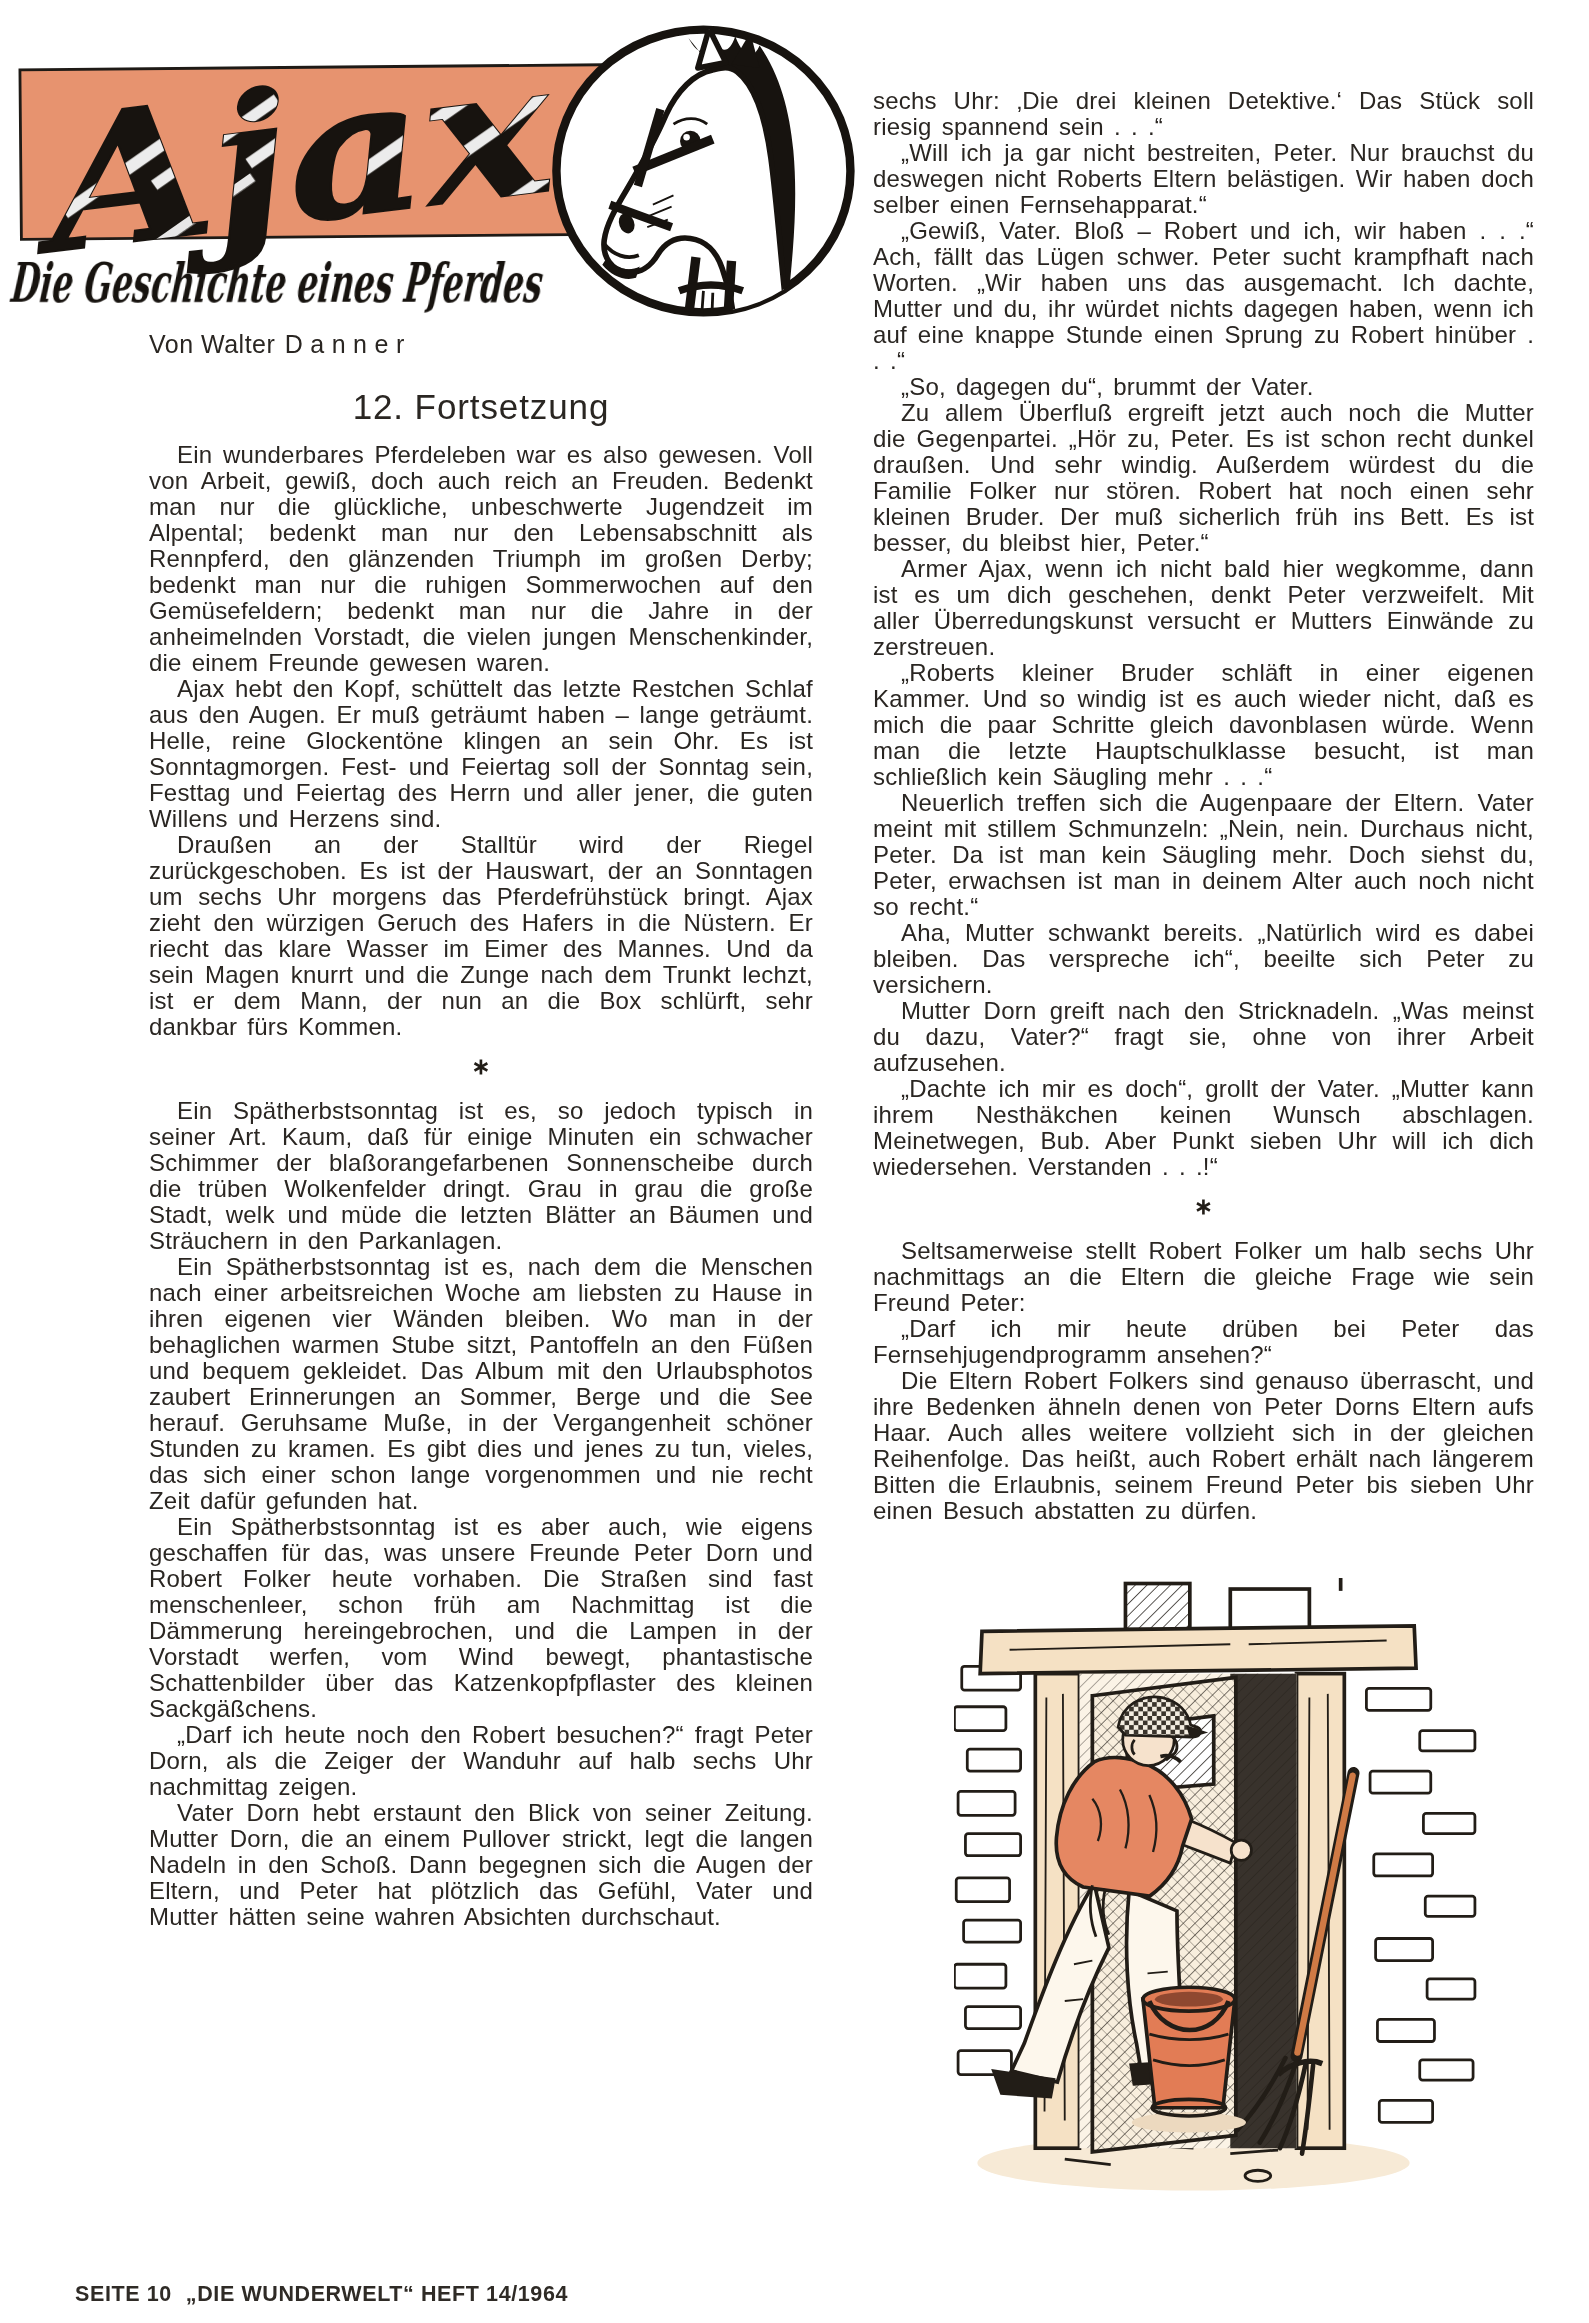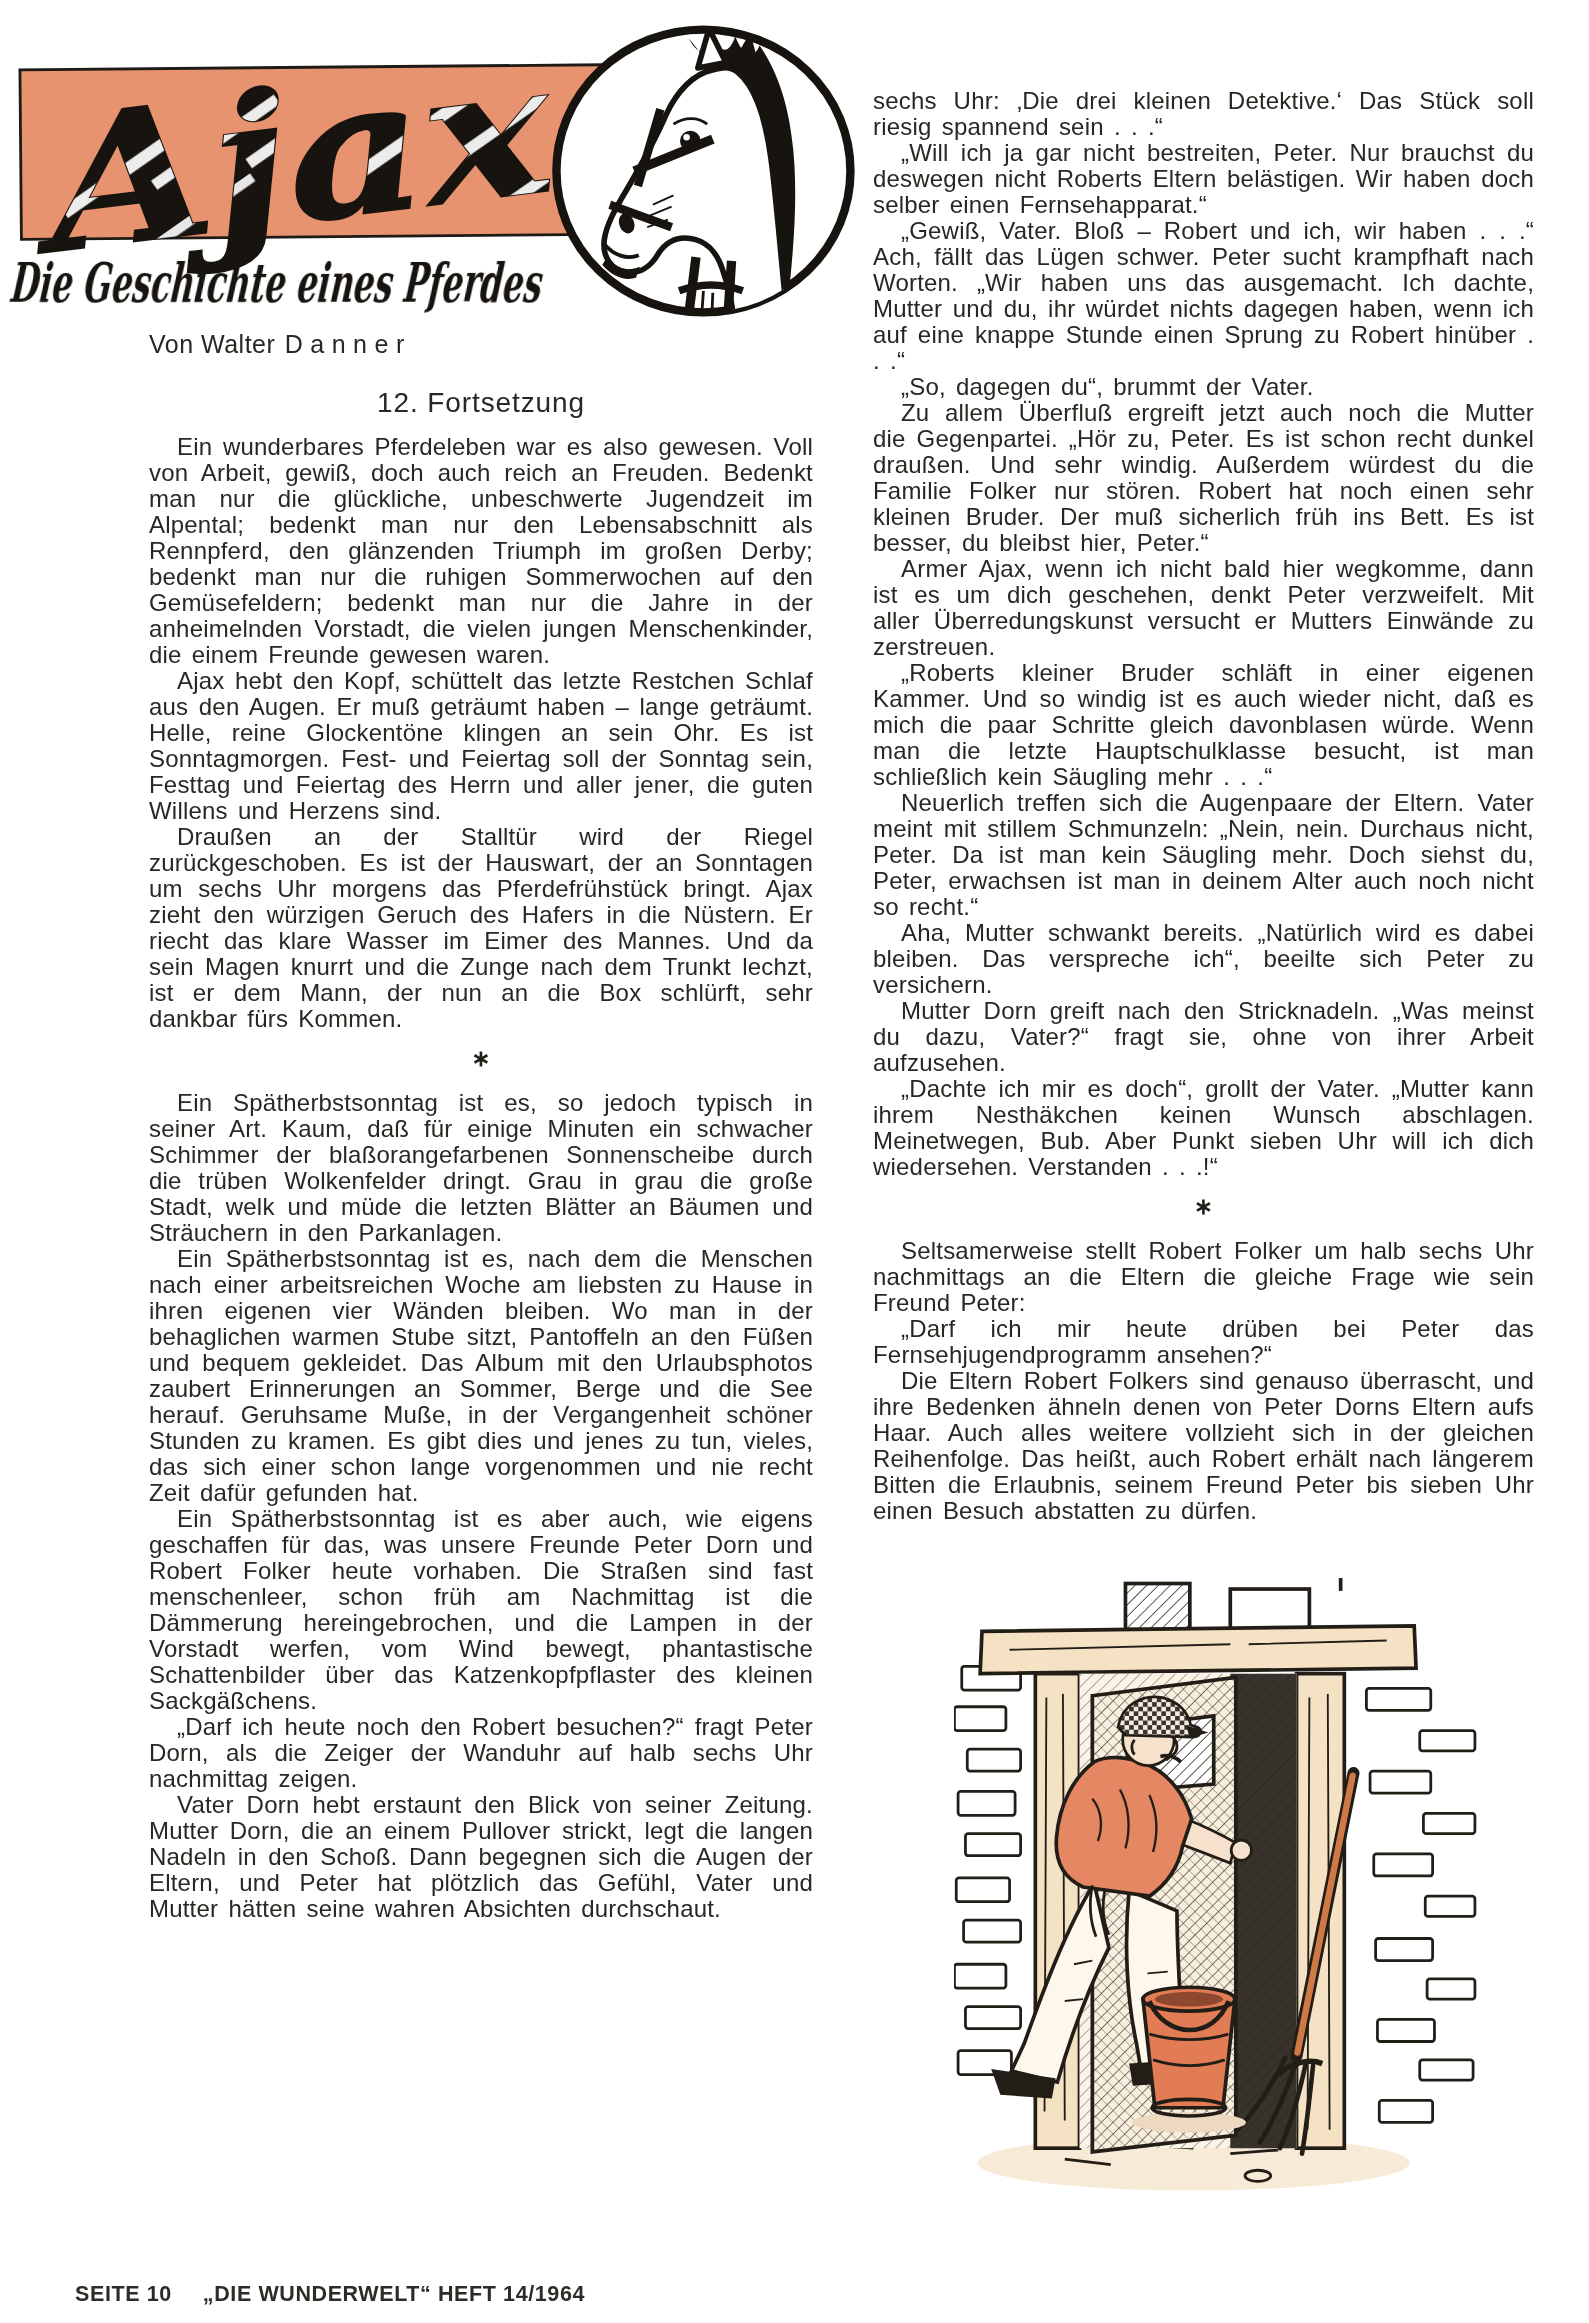--- a/index.html
+++ b/index.html
@@ -11,27 +11,27 @@
   .col { position:absolute; text-align:justify; }
   .col-left  { left:149px; top:319px; width:664px; }
   .col-right { left:873px; top:88px;  width:661px; }
   .para { margin:0; font-size:24px; line-height:26px; text-indent:28px;
           word-spacing:3.3px; letter-spacing:0.2px; }
   .para.cont { text-indent:0; }
   .sep { text-align:center; font-size:22.5px; line-height:24px; margin:15px 0 19px;
          text-indent:0; color:var(--ink,#221d17); font-weight:bold; }
   .byline { text-align:left; font-size:25px; margin:11.2px 0 0; letter-spacing:0.5px; }
   .byline .author { letter-spacing:7.5px; margin-left:9.4px; }
-  .heading { text-align:center; font-size:28px; font-weight:normal; margin:28px 0 15px; letter-spacing:0.9px; }
+  .heading { text-align:center; font-size:35px; font-weight:normal; margin:28px 0 15px; letter-spacing:0.9px; }
   .banner-svg { position:absolute; left:0; top:26px; }
   .horse-svg  { position:absolute; left:548px; top:20.6px; }
   .illustration { display:block; margin:54px 0 0 81px; }
   .footer { position:absolute; left:75px; top:2282px; font-weight:bold; font-size:21.5px;
             letter-spacing:0.6px; color:#2f2b26; }
-  .footer .issue { margin-left:31px; }
+  .footer .issue { margin-left:14px; }
 </style>
 </head>
 <body>
 
 <div class="page">
 
   <svg class="banner-svg" width="881" height="300" viewBox="0 0 940 320">
     <defs>
       <clipPath id="ajaxclip">
         <text x="318" y="208" text-anchor="middle" textLength="540" lengthAdjust="spacingAndGlyphs" font-family="'DejaVu Serif', serif" font-style="italic" font-weight="bold" font-size="195" transform="rotate(-7 318 140)">Ajax</text>

